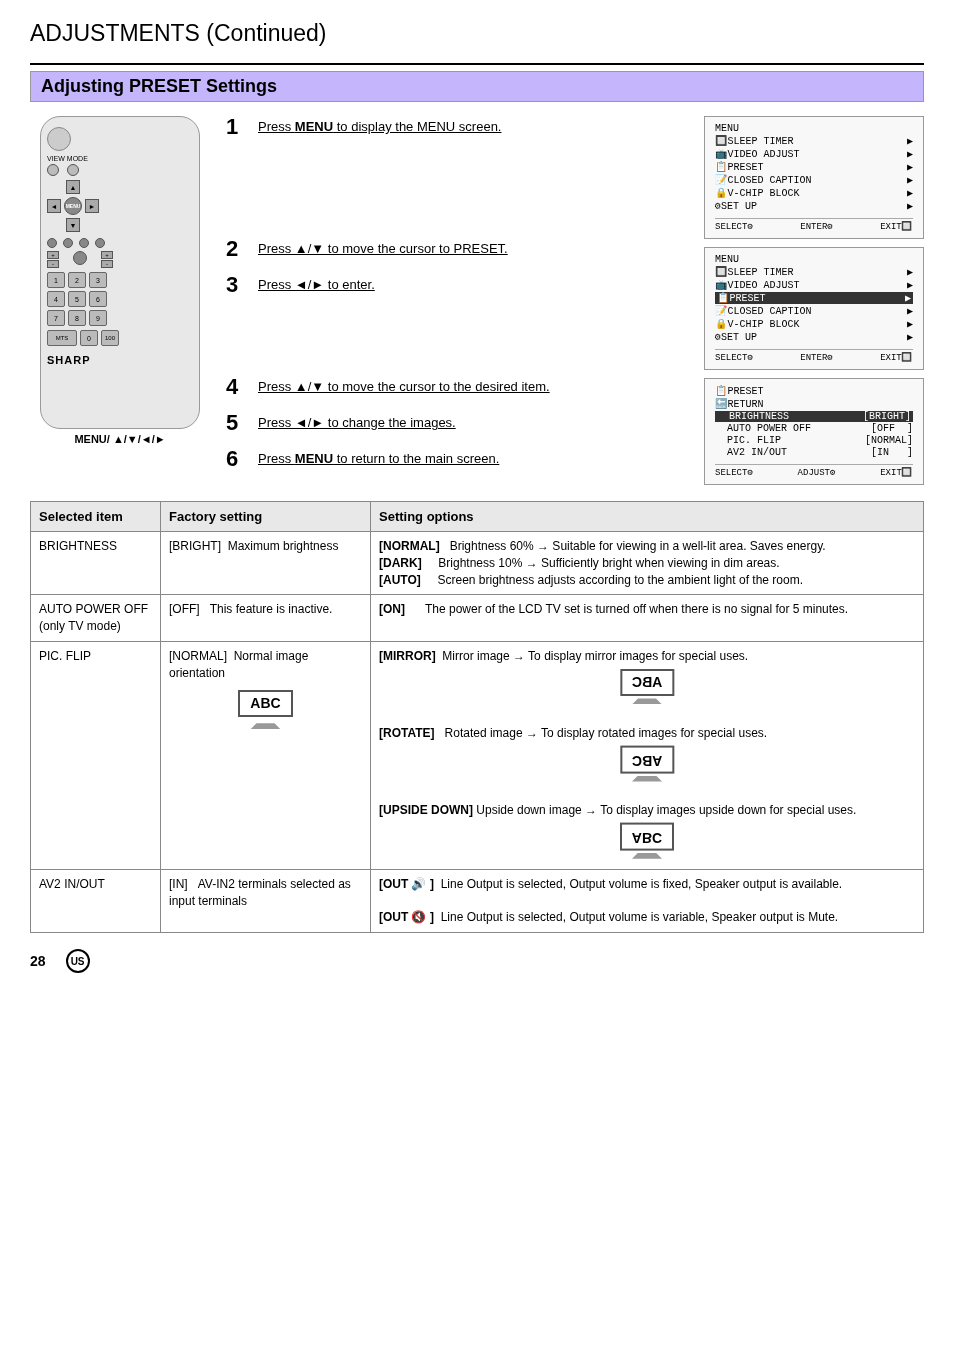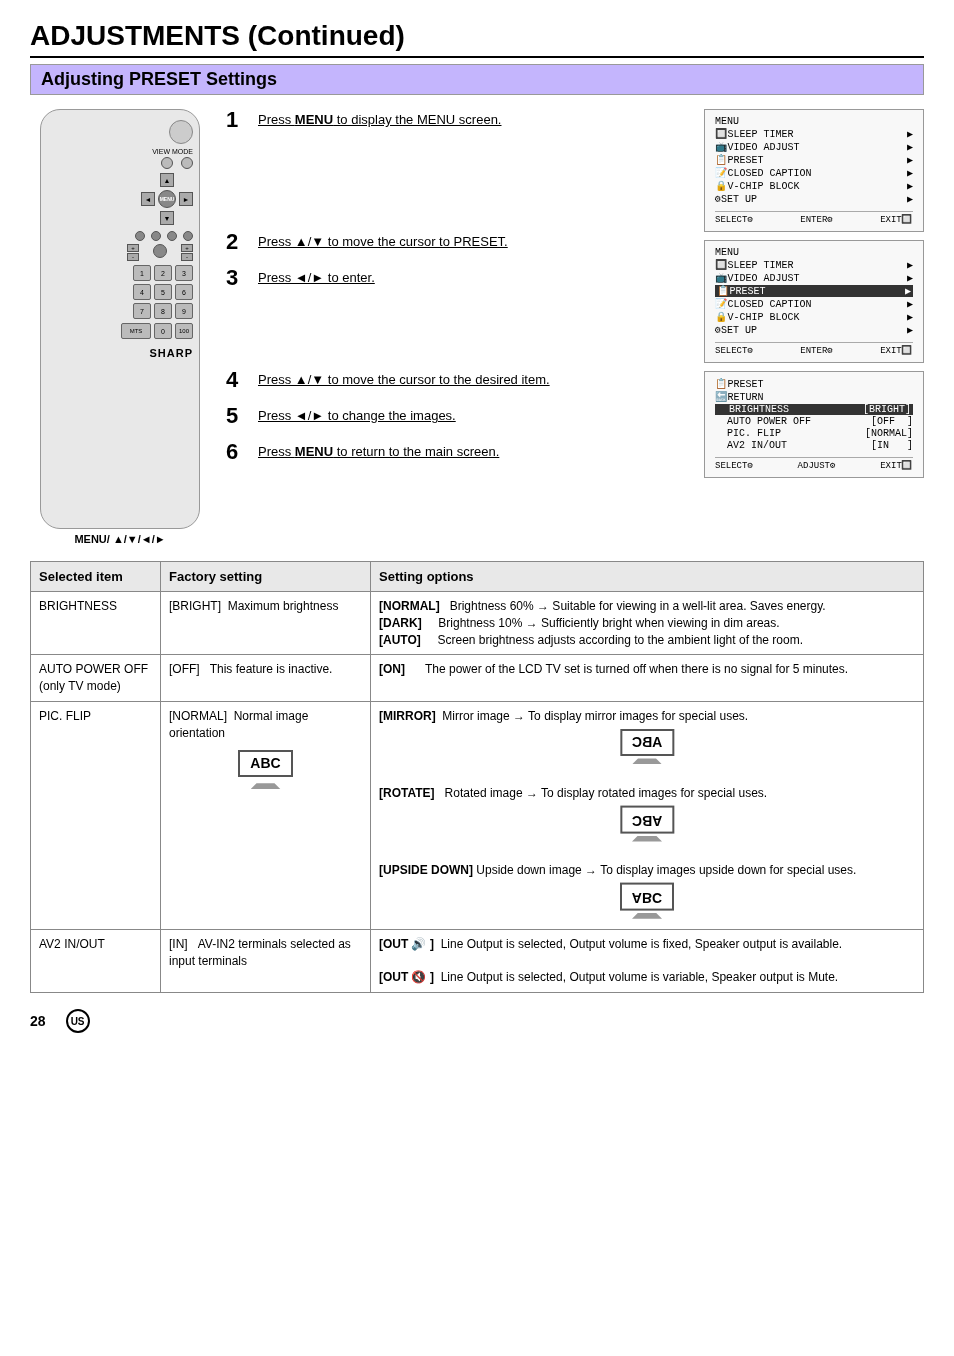--- a/index.html
+++ b/index.html
@@ -7,25 +7,25 @@
       font-family: Arial, sans-serif;
       font-size: 13px;
       background: #fff;
       color: #000;
       width: 954px;
       min-height: 1356px;
       padding: 20px 30px;
     }
 
     h1.page-title {
-      font-size: 28px;
-      font-weight: bold;
+      font-size: 23px;
+      font-weight: normal;
       margin-bottom: 6px;
       border-bottom: 2px solid #000;
-      padding-bottom: 4px;
+      padding-bottom: 16px;
     }
 
     h2.section-title {
       font-size: 18px;
       font-weight: bold;
       background: #c4b5fd;
       padding: 4px 10px;
       margin-bottom: 14px;
       border: 1px solid #999;
     }
@@ -36,28 +36,28 @@
       margin-bottom: 16px;
     }
 
     .remote-section {
       width: 180px;
       flex-shrink: 0;
     }
 
     .remote-img {
       width: 160px;
-      height: 420px;
+      height: 313px;
       border: 1px solid #999;
       border-radius: 20px;
       background: #e8e8e8;
       margin: 0 auto;
       display: flex;
       flex-direction: column;
-      align-items: flex-end;
+      align-items: flex-start;
       padding: 10px 6px;
       position: relative;
     }
 
     .remote-top-circle {
       width: 24px; height: 24px;
       border-radius: 50%;
       border: 1px solid #888;
       background: #ccc;
       margin-bottom: 4px;

